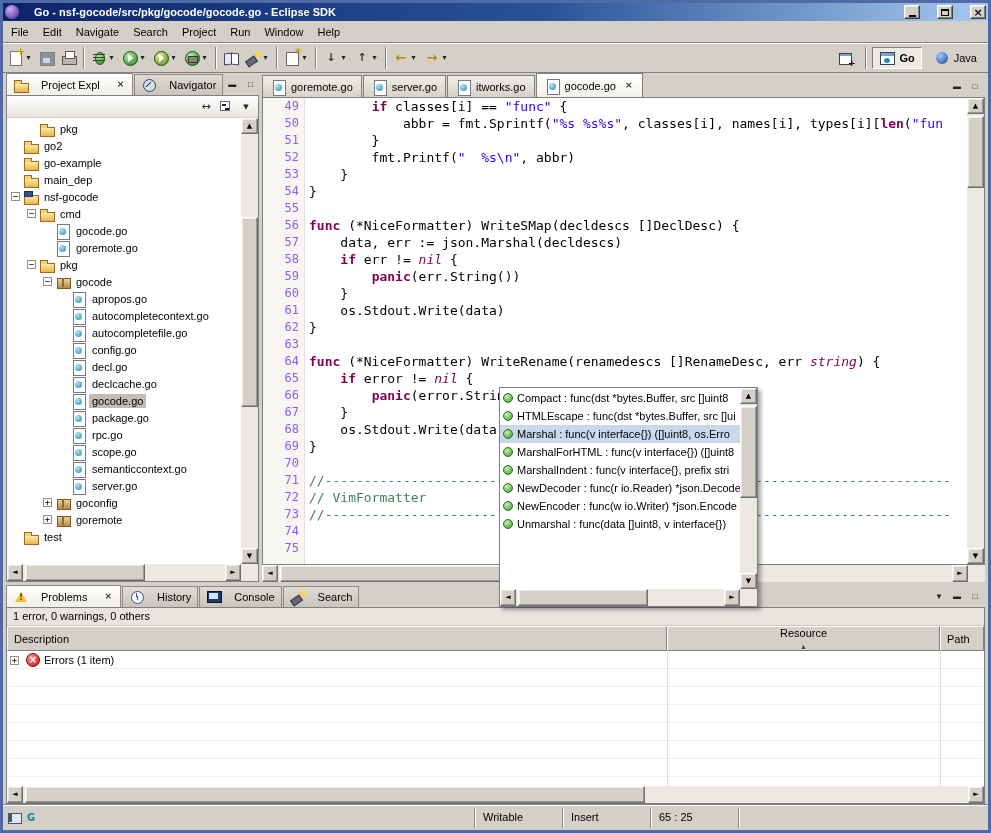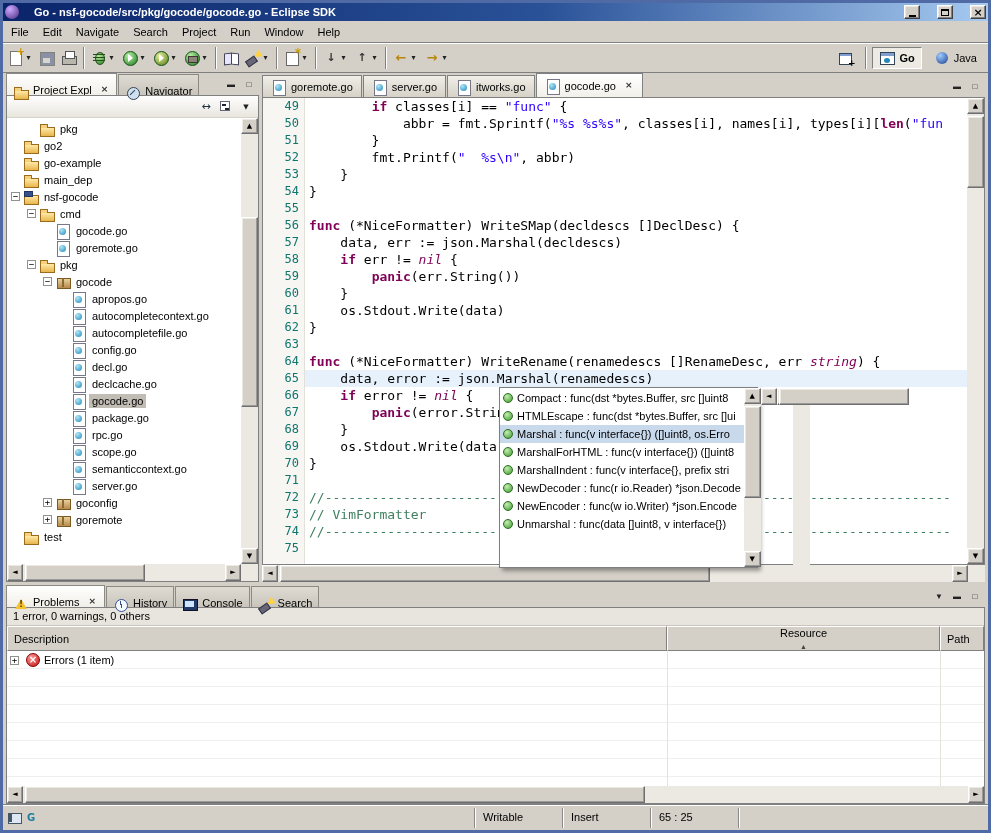--- a/index.html
+++ b/index.html
@@ -28,21 +28,21 @@
 .pbtn.active{border:1px solid;border-color:#808080 #fff #fff #808080;background:#eceae3;font-weight:bold}
 .psep{width:0;height:22px;border-left:1px solid #808080;border-right:1px solid #fff;margin:0 3px}
 
 
 .main{flex:1;display:flex;padding:0 3px;min-height:0}
 .sash-v{flex:0 0 3px}
 .sash-h{flex:0 0 3px}
 
 
 .vtabbar{flex:0 0 22px;display:flex;align-items:flex-end}
-.vtab{display:inline-flex;gap:4px;height:21px;padding:10px 6px;font-size:11px;border:1px solid #8d8a83;border-bottom:none;background:linear-gradient(#dedbd3,#c9c5bc);margin-right:1px;white-space:nowrap}
+.vtab{display:inline-flex;align-items:center;gap:12px;height:21px;padding:10px 6px;font-size:11px;border:1px solid #8d8a83;border-bottom:none;background:linear-gradient(#dedbd3,#c9c5bc);margin-right:1px;white-space:nowrap}
 .vtab.active{background:linear-gradient(#ffffff,#f1efe8);height:22px}
 .tclose{font:bold 9px/9px "DejaVu Sans",sans-serif;margin-left:3px;padding:1px 2px;color:#333}
 .corner-btns{margin-left:auto;display:flex;gap:2px;align-items:center;padding:0 2px 4px 0}
 .cbtn{width:16px;height:13px;display:inline-flex;align-items:center;justify-content:center;font-size:8px;color:#222}
 
 
 .left-panel{flex:0 0 253px;width:253px;display:flex;flex-direction:column;min-height:0}
 .vframe{flex:1;border:1px solid #808080;background:#fff;display:flex;flex-direction:column;min-height:0}
 .vtoolbar{flex:0 0 22px;display:flex;align-items:center;justify-content:flex-end;gap:4px;background:linear-gradient(#fefefe,#e9e6df);border-bottom:1px solid #d6d3cb;padding:0 4px}
 .tree-wrap{flex:1;display:flex;min-height:0}
@@ -54,21 +54,21 @@
 .trow.selected .tlabel{background:#c1bdb4}
 
 
 .editor{flex:1;display:flex;flex-direction:column;min-width:0;position:relative}
 .etabbar{flex:0 0 24px;display:flex;align-items:flex-end}
 .etab{display:inline-flex;align-items:center;gap:4px;height:22px;padding:0 8px;font-size:11px;border:1px solid #808080;border-bottom:none;background:linear-gradient(#f0eee7,#d6d2c8);margin-right:1px;white-space:nowrap}
 .etab.active{background:linear-gradient(#ffffff,#f2f0e9);height:24px}
 .ebody{flex:1;border:1px solid #808080;background:#fff;display:flex;min-height:0;overflow:hidden}
 .ruler{flex:0 0 12px;background:#f7f6f2}
 .gutter{flex:0 0 30px;background:#f7f6f2;border-right:1px solid #e2e0da}
-.gln{height:17px;font:12px/17px "DejaVu Sans Mono",monospace;color:#0f766e;text-align:right;padding-right:5px}
+.gln{height:17px;font:12px/17px "DejaVu Sans Mono",monospace;color:#8b5cf6;text-align:right;padding-right:5px}
 .codepane{flex:1;min-width:0;overflow:hidden;font:13px/17px "DejaVu Sans Mono",monospace;color:#000}
 .cline{height:17px;white-space:pre;padding-left:4px}
 .cline.current{background:#e6f1fc}
 .k{color:#7f0055;font-weight:bold}
 .t{color:#7f0055;font-style:italic}
 .s{color:#2a00ff}
 .c{color:#3f7f5f}
 .ehrow{flex:0 0 17px;display:flex}
 .sb-corner{flex:0 0 17px;background:#ece9e2}
 
@@ -76,21 +76,21 @@
 .sb-v{flex:0 0 17px;width:17px;background:#ece9e2;display:flex;flex-direction:column}
 .sb-h{height:17px;flex:1;background:#ece9e2;display:flex;min-width:0}
 .sb-btn{flex:0 0 16px;background:#d4d0c8;border:1px solid;border-color:#fff #6f6f6f #6f6f6f #fff;box-shadow:inset -1px -1px 0 #9a9a9a,inset 1px 1px 0 #ece9e2;font:7px/14px "DejaVu Sans",sans-serif;text-align:center;color:#000}
 .sb-h .sb-btn{width:16px;height:17px;line-height:15px}
 .sb-track{flex:1;position:relative}
 .sb-thumb{position:absolute;background:#d4d0c8;border:1px solid;border-color:#fff #6f6f6f #6f6f6f #fff;box-shadow:inset -1px -1px 0 #9a9a9a,inset 1px 1px 0 #ece9e2}
 .sb-v .sb-thumb{left:0;right:0}
 .sb-h .sb-thumb{top:0;bottom:0}
 
 
-.popup{position:absolute;left:237px;top:314px;width:259px;height:181px;border:1px solid #7f7f7f;background:#fff;display:flex;flex-direction:row;box-shadow:3px 3px 4px rgba(0,0,0,.35);z-index:10}
+.popup{position:absolute;left:237px;top:314px;width:259px;height:220px;border:1px solid #7f7f7f;background:#fff;display:flex;flex-direction:column;box-shadow:3px 3px 4px rgba(0,0,0,.35);z-index:10}
 .pop-main{flex:1;display:flex;min-height:0}
 .pop-list{flex:1;overflow:hidden;padding-top:1px;min-width:0}
 .pitem{height:18px;display:flex;align-items:center;gap:4px;padding:0 3px;font-size:11px;white-space:nowrap}
 .pitem.selected{background:#c9d9ec}
 .pop-h{flex:0 0 17px;display:flex}
 
 
 .bottom{flex:0 0 219px;display:flex;flex-direction:column;padding:0 3px;min-height:0}
 .pframe{flex:1;border:1px solid #808080;background:#fff;display:flex;flex-direction:column;min-height:0}
 .summary{flex:0 0 18px;font-size:11px;padding:2px 6px;background:#e8e5de;border-bottom:1px solid #c9c5bd}
@@ -519,21 +519,20 @@
             <div class="cline"></div>
             <div class="cline"><span class="k">func</span><span> (*NiceFormatter) WriteSMap(decldescs []DeclDesc) {</span></div>
             <div class="cline"><span>    data, err := json.Marshal(decldescs)</span></div>
             <div class="cline"><span>    </span><span class="k">if</span><span> err != </span><span class="t">nil</span><span> {</span></div>
             <div class="cline"><span>        </span><span class="k">panic</span><span>(err.String())</span></div>
             <div class="cline"><span>    }</span></div>
             <div class="cline"><span>    os.Stdout.Write(data)</span></div>
             <div class="cline"><span>}</span></div>
             <div class="cline"></div>
             <div class="cline"><span class="k">func</span><span> (*NiceFormatter) WriteRename(renamedescs []RenameDesc, err </span><span class="t">string</span><span>) {</span></div>
-            <div class="cline current"><span>    data, error := json.Marshal(renamedescs)</span></div>
             <div class="cline"><span>    </span><span class="k">if</span><span> error != </span><span class="t">nil</span><span> {</span></div>
             <div class="cline"><span>        </span><span class="k">panic</span><span>(error.String())</span></div>
             <div class="cline"><span>    }</span></div>
             <div class="cline"><span>    os.Stdout.Write(data)</span></div>
             <div class="cline"><span>}</span></div>
             <div class="cline"></div>
             <div class="cline"><span class="c">//--------------------------------------------------------------------------------</span></div>
             <div class="cline"><span class="c">// VimFormatter</span></div>
             <div class="cline"><span class="c">//--------------------------------------------------------------------------------</span></div>
             <div class="cline"></div>

